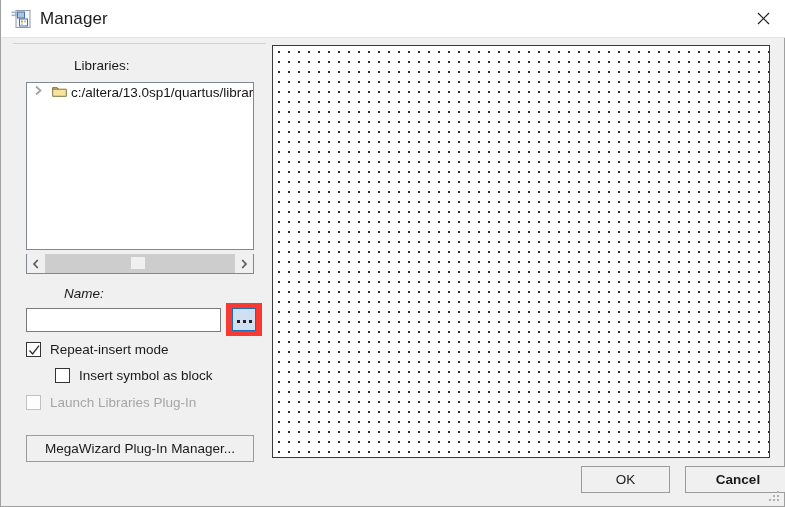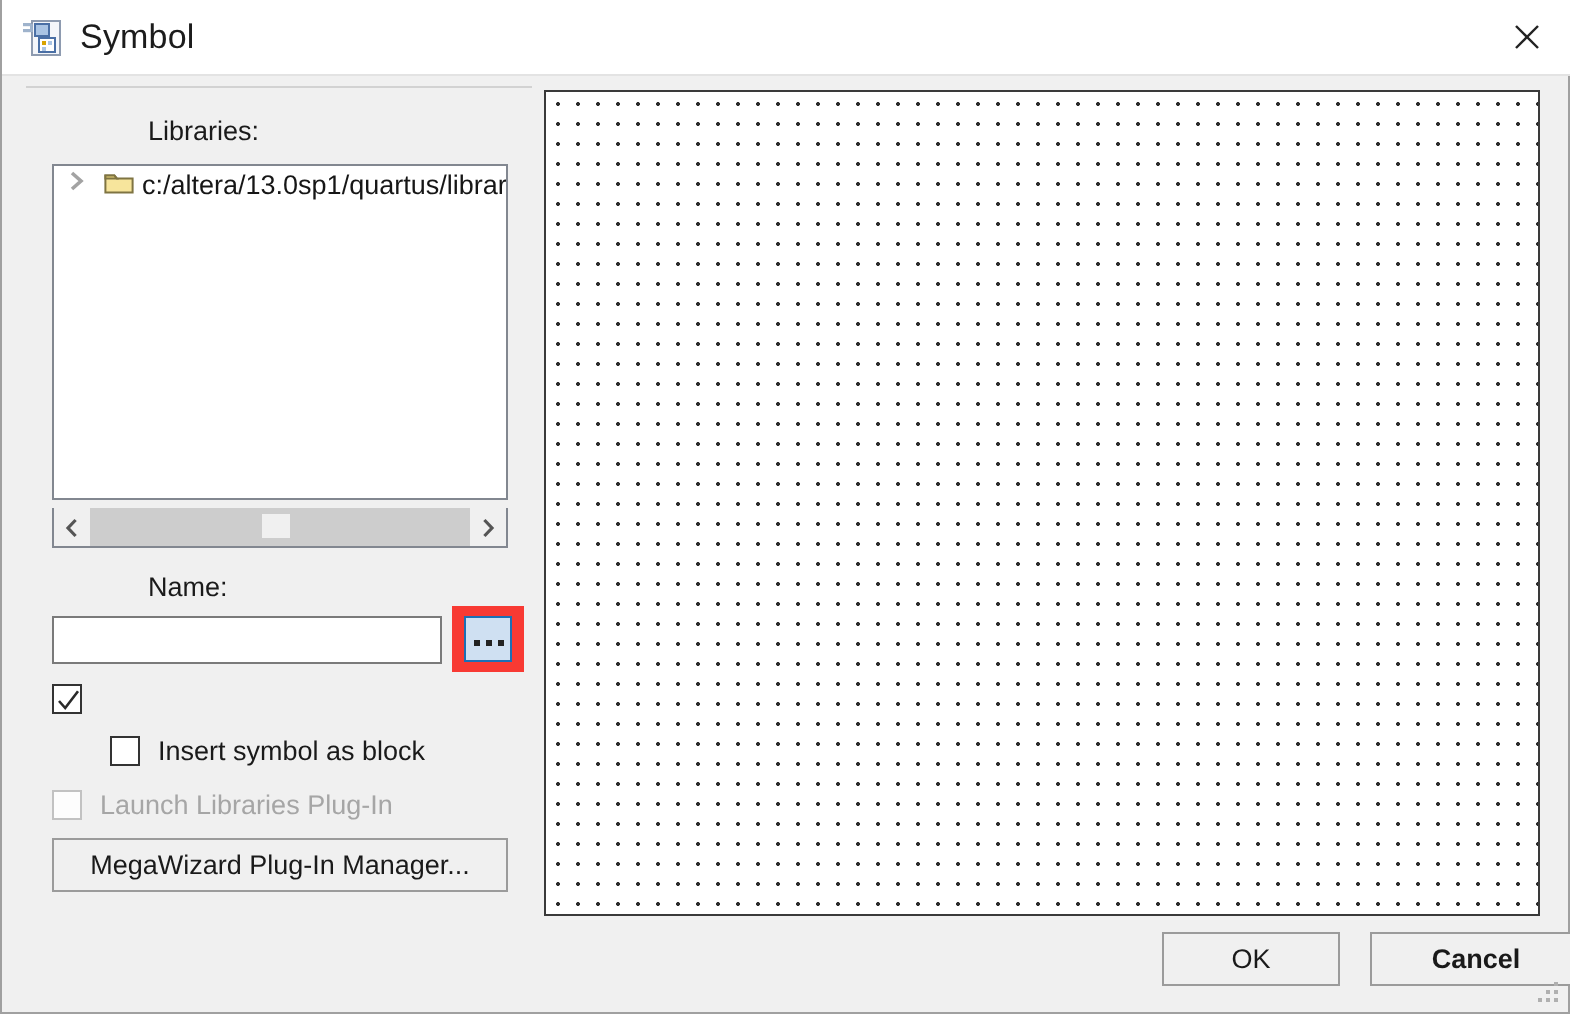--- a/index.html
+++ b/index.html
@@ -69,21 +69,21 @@
   }
 
   .lbl {
     position: absolute;
     font-size: 13.5px;
     color: #1a1a1a;
     white-space: nowrap;
     margin-left: 48px;
   }
   .lbl-libraries { left: 25px; top: 58px; }
-  .lbl-name { left: 25px; top: 286px; }
+  .lbl-name { left: 15px; top: 286px; font-style: italic; }
 
   .listbox {
     position: absolute;
     left: 25px; top: 82px;
     width: 228px; height: 168px;
     background: #ffffff;
     border: 1px solid #828790;
     box-sizing: border-box;
     overflow: hidden;
   }
@@ -223,21 +223,21 @@
   .cblabel {
     font-size: 13.5px;
     color: #1a1a1a;
     margin-left: 9px;
     white-space: nowrap;
   }
   .cblabel.disabled { color: #a6a6a6; }
 
   .mw-btn {
     position: absolute;
-    left: 25px; top: 419px;
+    left: 25px; top: 435px;
     width: 228px; height: 27px;
     background: #f0f0f0;
     border: 1px solid #9b9b9b;
     box-sizing: border-box;
     font-family: "Liberation Sans", sans-serif;
     font-size: 13.5px;
     color: #1a1a1a;
     cursor: default;
     padding: 0;
   }
@@ -302,21 +302,21 @@
         <rect x="6.5" y="4" width="7" height="6" fill="#aac4e4" stroke="#4a6fa5" stroke-width="1"></rect>
         <rect x="8.5" y="11" width="8" height="7" fill="#ffffff" stroke="#4a6fa5" stroke-width="1"></rect>
         <rect x="10" y="12.5" width="2" height="2" fill="#d9a300"></rect>
         <rect x="13" y="12.5" width="2" height="2" fill="#aac4e4"></rect>
         <rect x="10" y="15.5" width="2" height="2" fill="#aac4e4"></rect>
         <rect x="0.5" y="3.5" width="4" height="1.6" fill="#9fb3cc"></rect>
         <rect x="0.5" y="6.5" width="4" height="1.6" fill="#9fb3cc"></rect>
         <rect x="4" y="4" width="1.4" height="4" fill="#9fb3cc"></rect>
       </svg>
     </div>
-    <div class="title-text">Symbol</div>
+    <div class="title-text">Manager</div>
     <div class="close-btn">
       <svg width="13" height="13" viewBox="0 0 13 13">
         <line x1="1" y1="1" x2="12" y2="12" stroke="#222" stroke-width="1.2"></line>
         <line x1="12" y1="1" x2="1" y2="12" stroke="#222" stroke-width="1.2"></line>
       </svg>
     </div>
   </div>
 
   <div class="separator"></div>
 
@@ -366,20 +366,21 @@
         <i></i>
     </span>
   </div>
 
   <div class="cbrow cb1">
     <span class="cbbox">
       <svg width="13" height="13" viewBox="0 0 13 13">
         <polyline points="1.5,6.5 4.6,10 11,1.6" fill="none" stroke="#2a2a2a" stroke-width="1.3"></polyline>
       </svg>
     </span>
+    <span class="cblabel">Repeat-insert mode</span>
   </div>
 
   <div class="cbrow cb2">
     <span class="cbbox"></span>
     <span class="cblabel">Insert symbol as block</span>
   </div>
 
   <div class="cbrow cb3">
     <span class="cbbox disabled"></span>
     <span class="cblabel disabled">Launch Libraries Plug-In</span>

